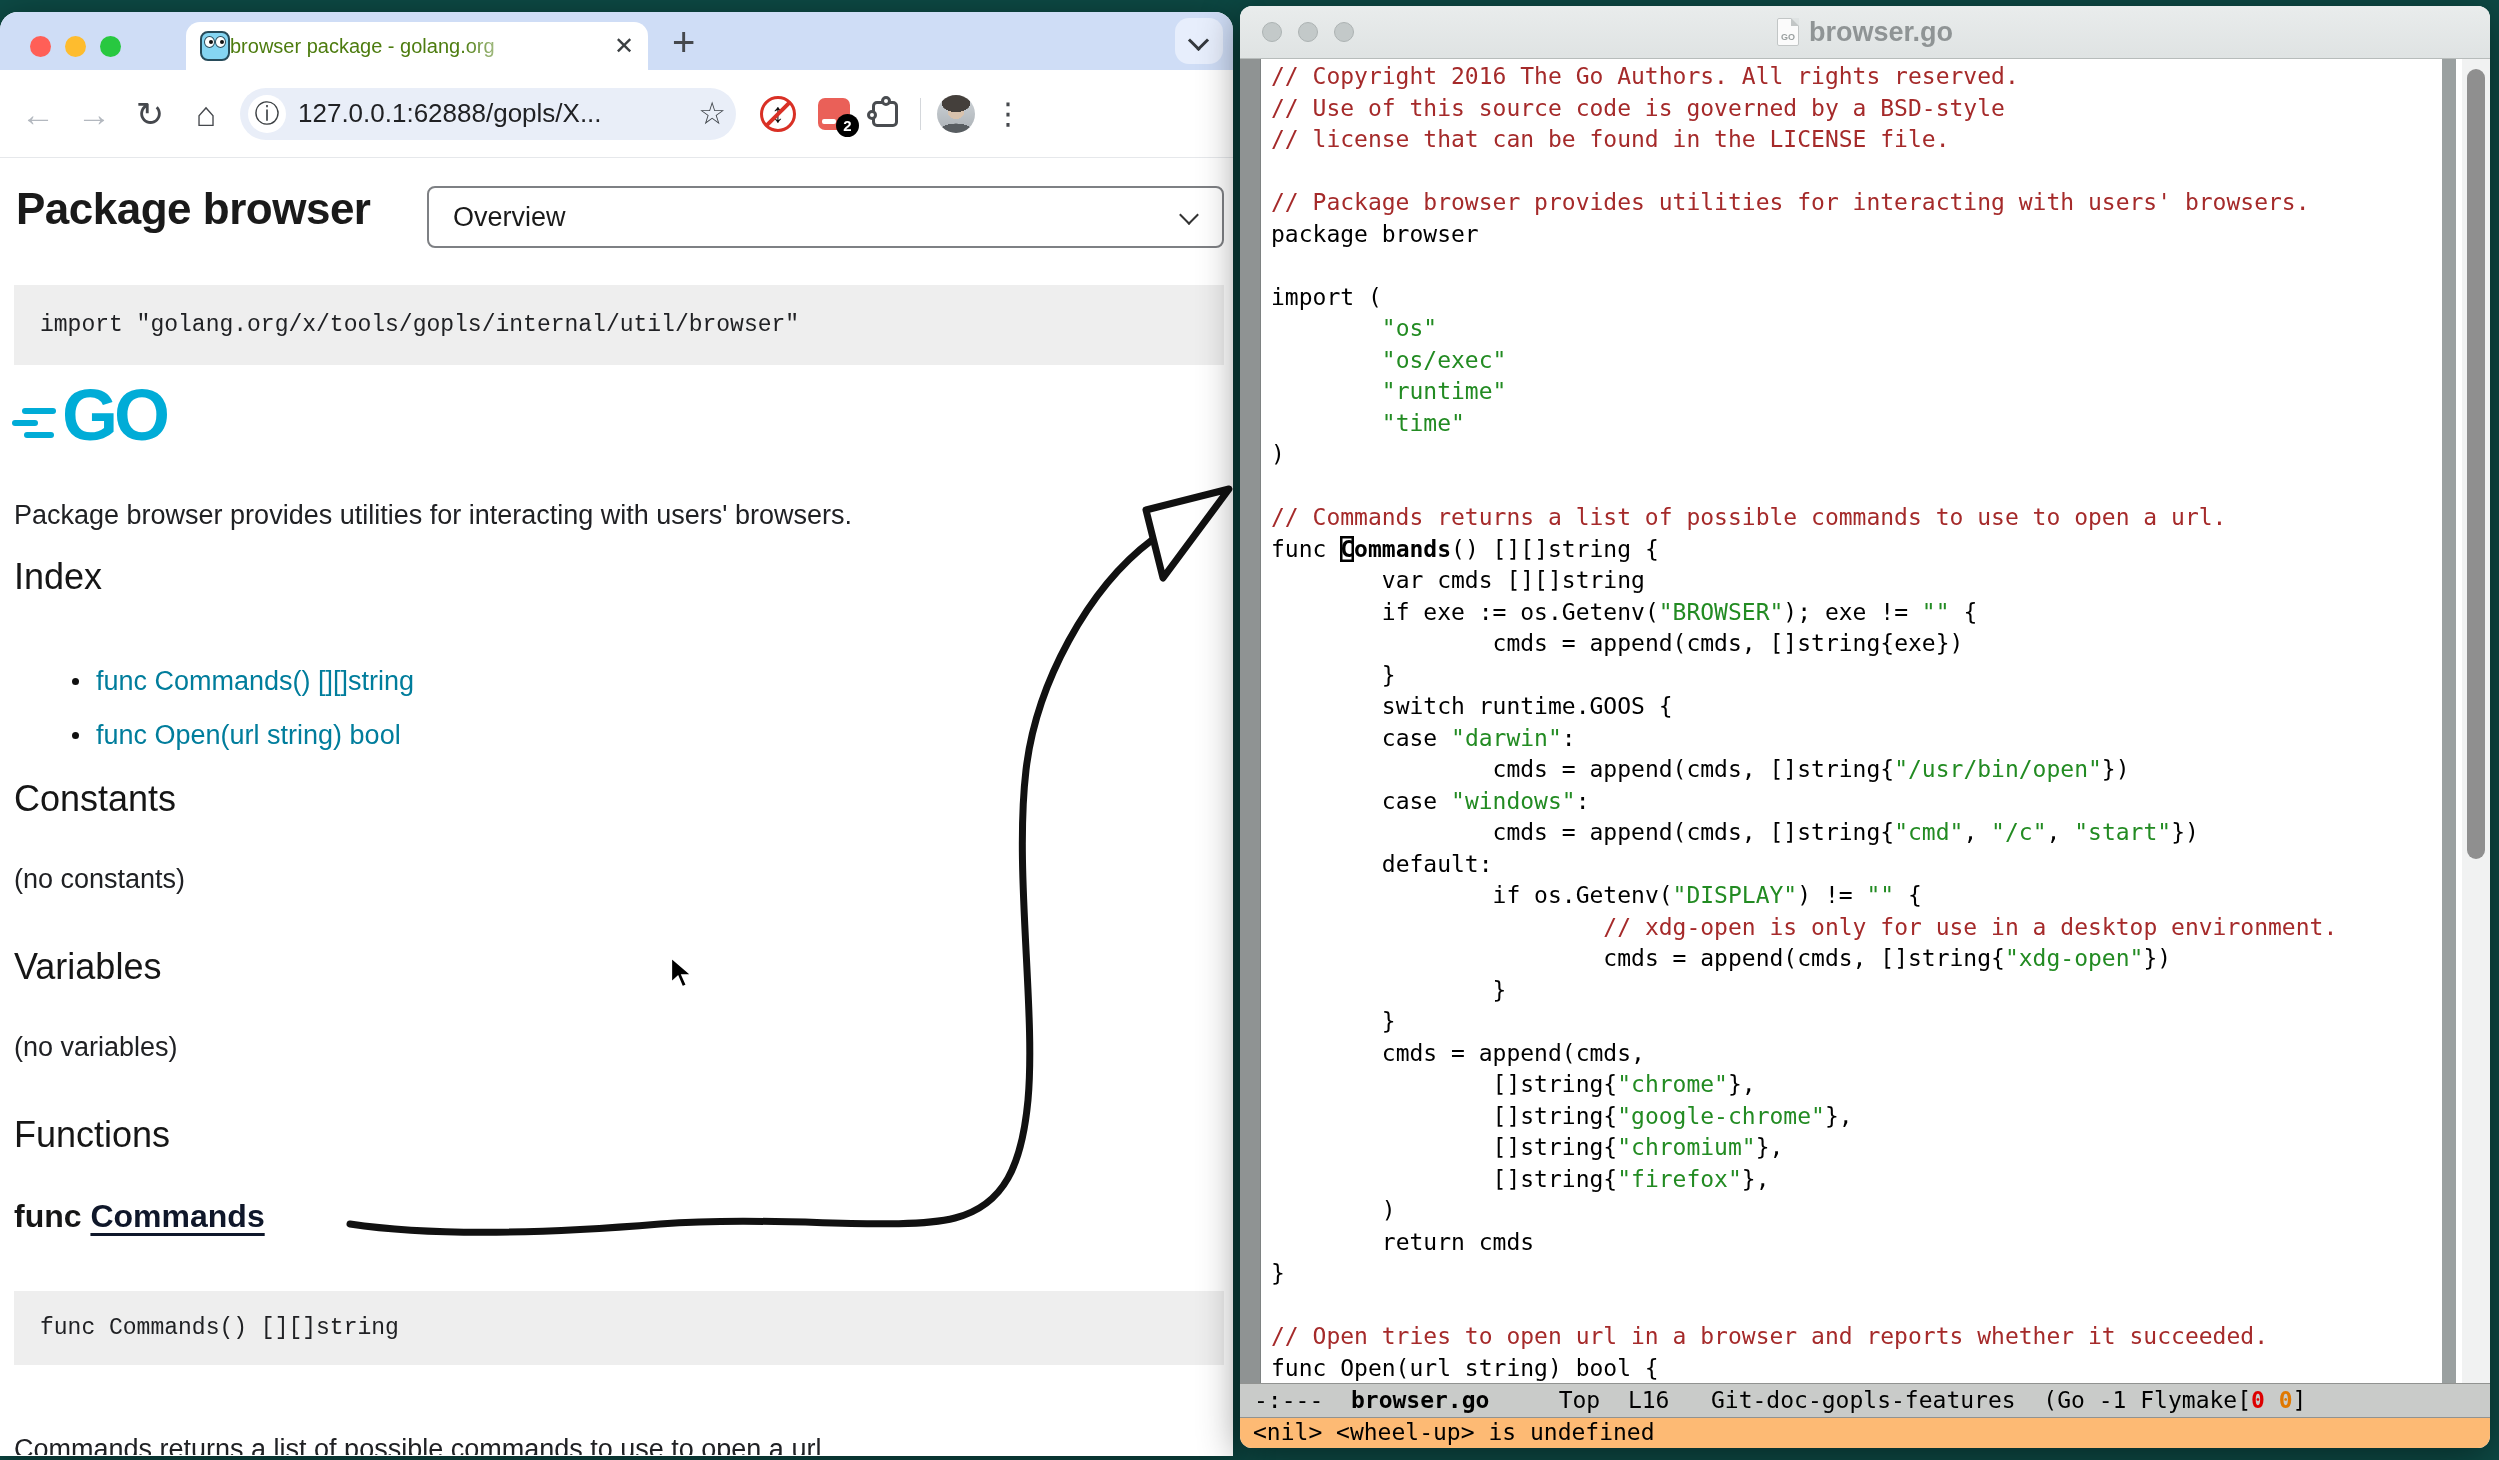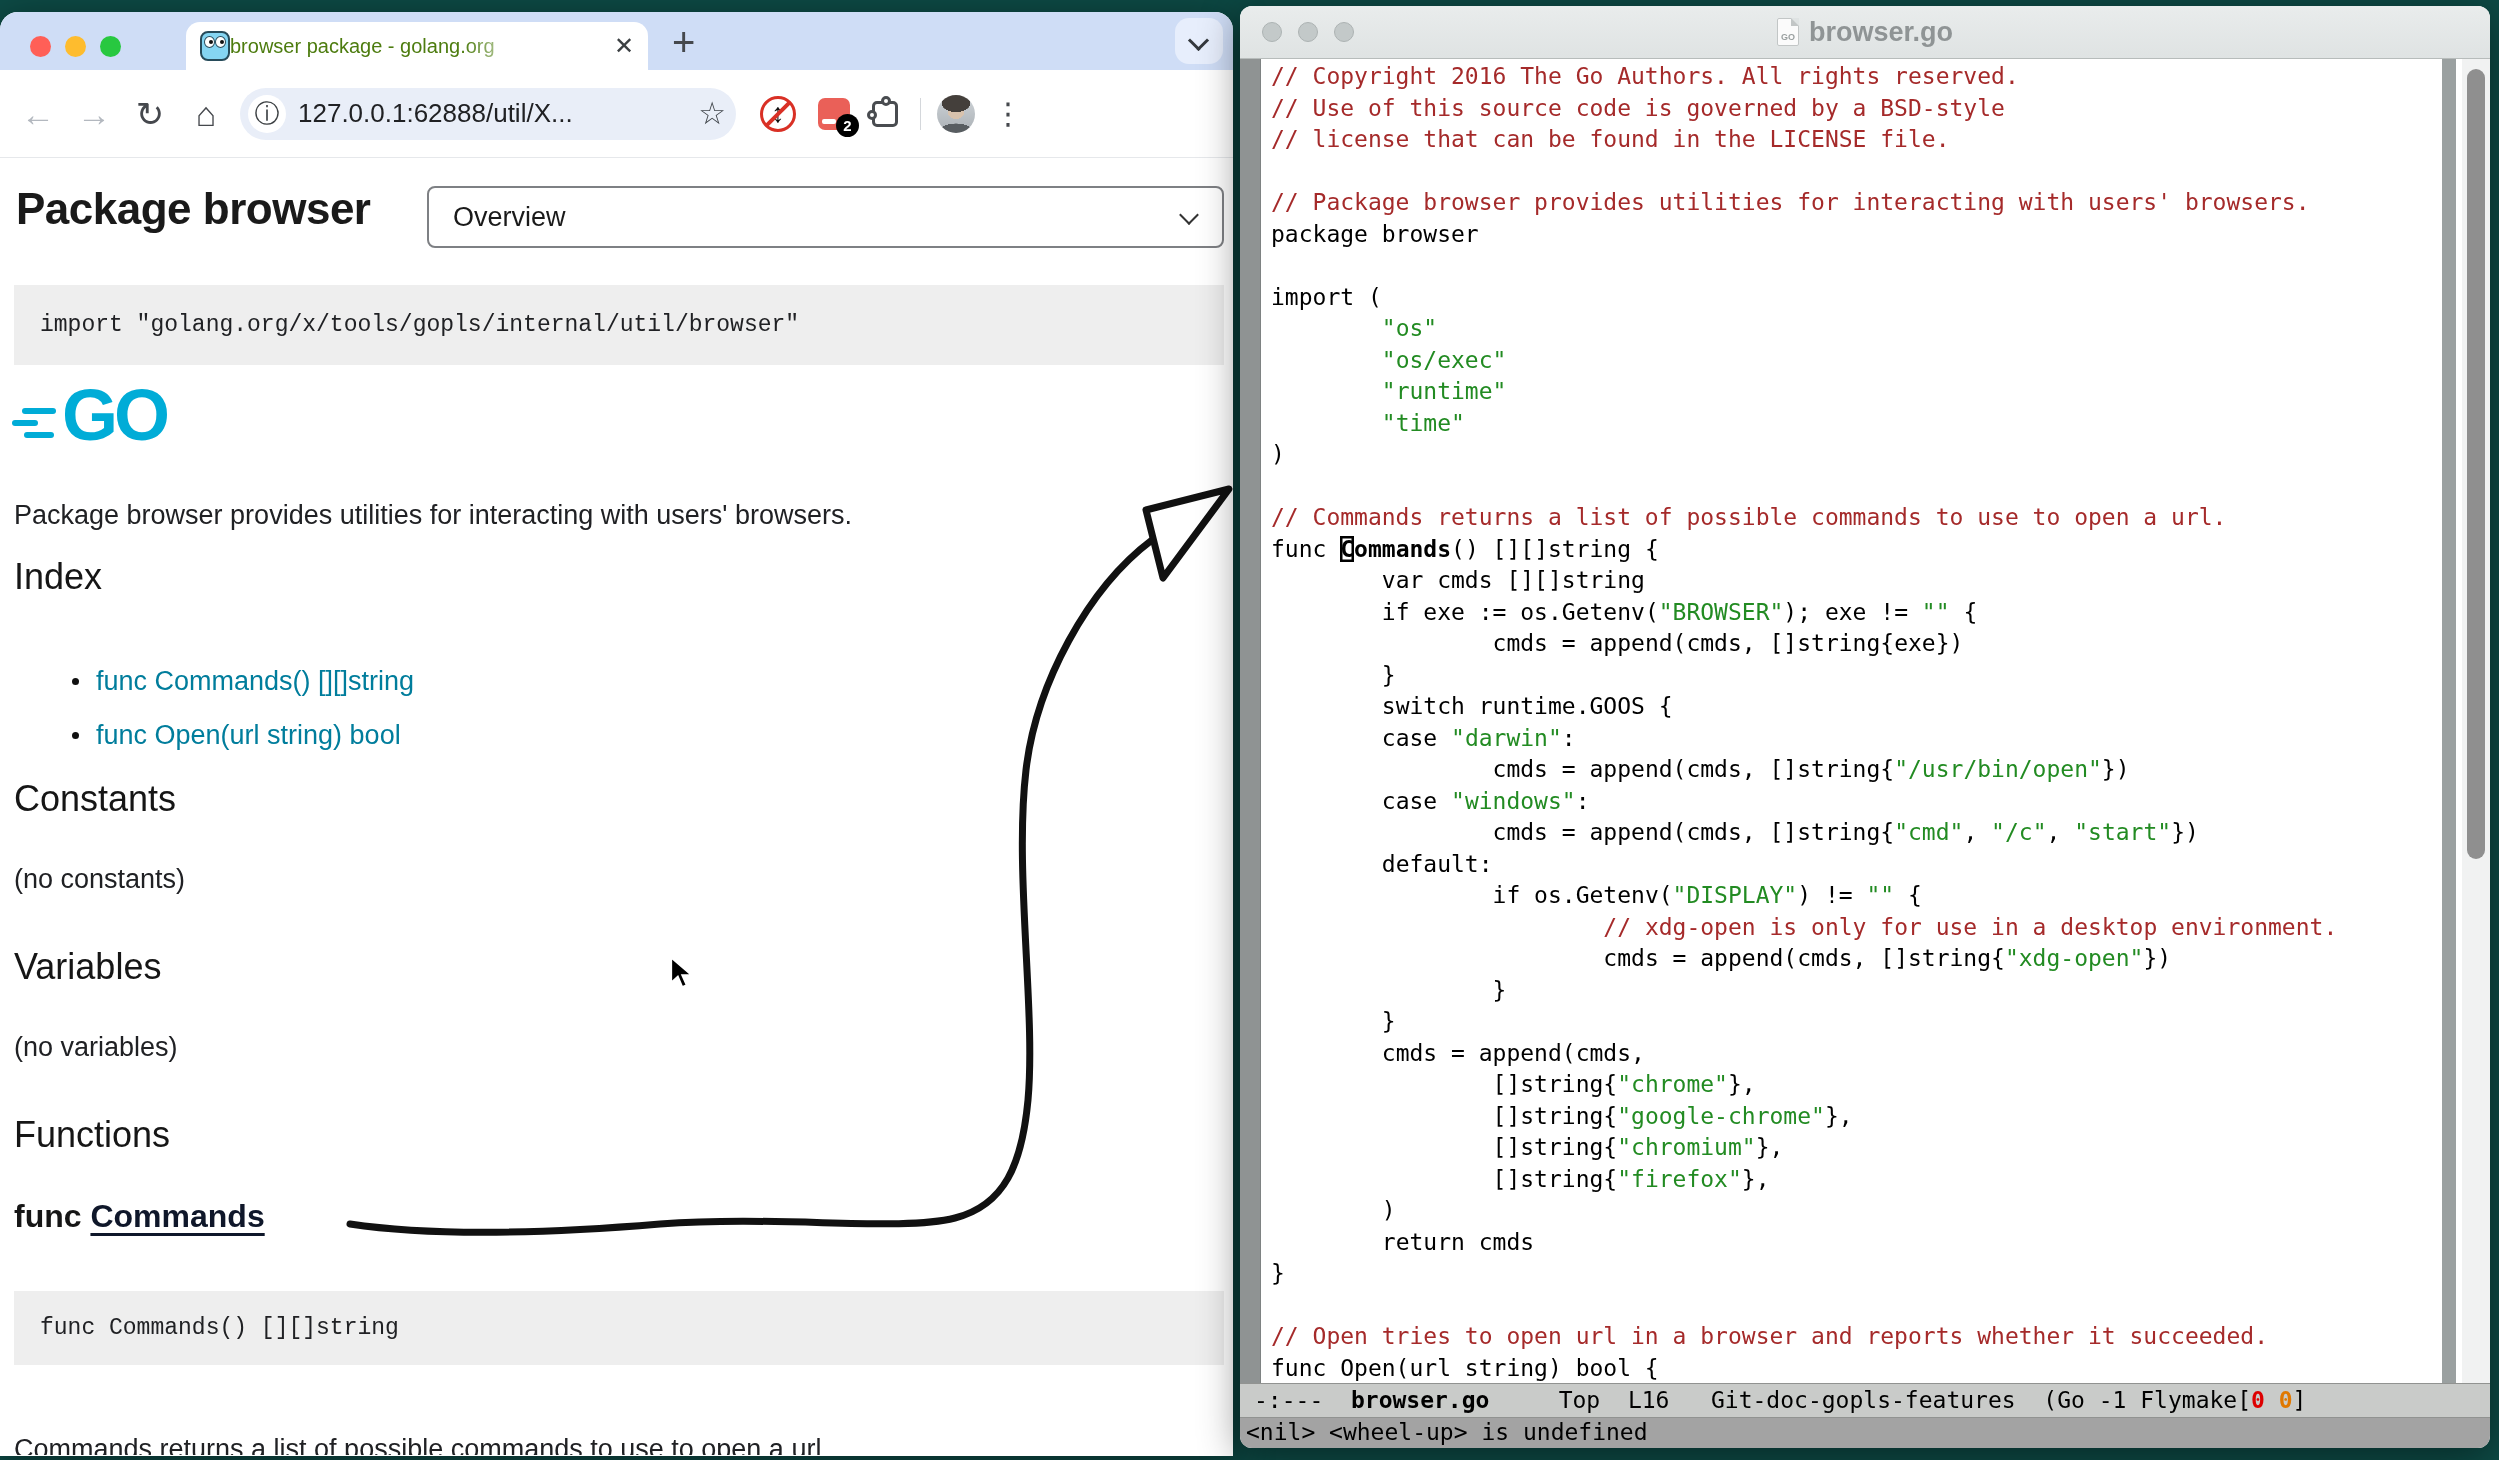--- a/index.html
+++ b/index.html
@@ -148,23 +148,23 @@
   .modeline{
     flex:0 0 auto;height:33px;background:#c9cbc9;
     border-top:1px solid #919391;border-bottom:1px solid #919391;box-sizing:content-box;
     font-family:"DejaVu Sans Mono",monospace;font-size:23px;line-height:32px;
     white-space:pre;overflow:hidden;padding-left:14px;color:#000;
   }
   .modeline .b{font-weight:bold;}
   .modeline .r{color:#dd0000;font-weight:bold;}
   .modeline .o{color:#e07800;font-weight:bold;}
   .echo{
-    flex:0 0 auto;height:30px;background:#a3a3a3;
+    flex:0 0 auto;height:30px;background:#fdba74;
     font-family:"DejaVu Sans Mono",monospace;font-size:23px;line-height:29px;
-    white-space:pre;padding-left:6px;color:#000;
+    white-space:pre;padding-left:13px;color:#000;
   }
 </style>
 </head>
 <body>
 
 <div class="chrome-window">
   <div class="tabbar">
     <div class="traffic">
       <span class="dot red"></span>
       <span class="dot yellow"></span>
@@ -184,21 +184,21 @@
       </span>
   </div>
 
   <div class="toolbar">
     <span class="nav-ic ic-dim">←</span>
     <span class="nav-ic ic-dim">→</span>
     <span class="nav-ic ic-dark">↻</span>
     <span class="nav-ic ic-dark">⌂</span>
     <div class="urlbar">
       <span class="info-circle">ⓘ</span>
-      <span class="url-text">127.0.0.1:62888/util/X...</span>
+      <span class="url-text">127.0.0.1:62888/gopls/X...</span>
       <span class="star">☆</span>
     </div>
     <div class="ext-area">
       <span class="ext-blocked">
         <span class="updown">↕</span>
         <span class="ring"></span>
           <span class="slash"></span>
       </span>
       <span class="ext-red">
         <span class="bar"></span>

